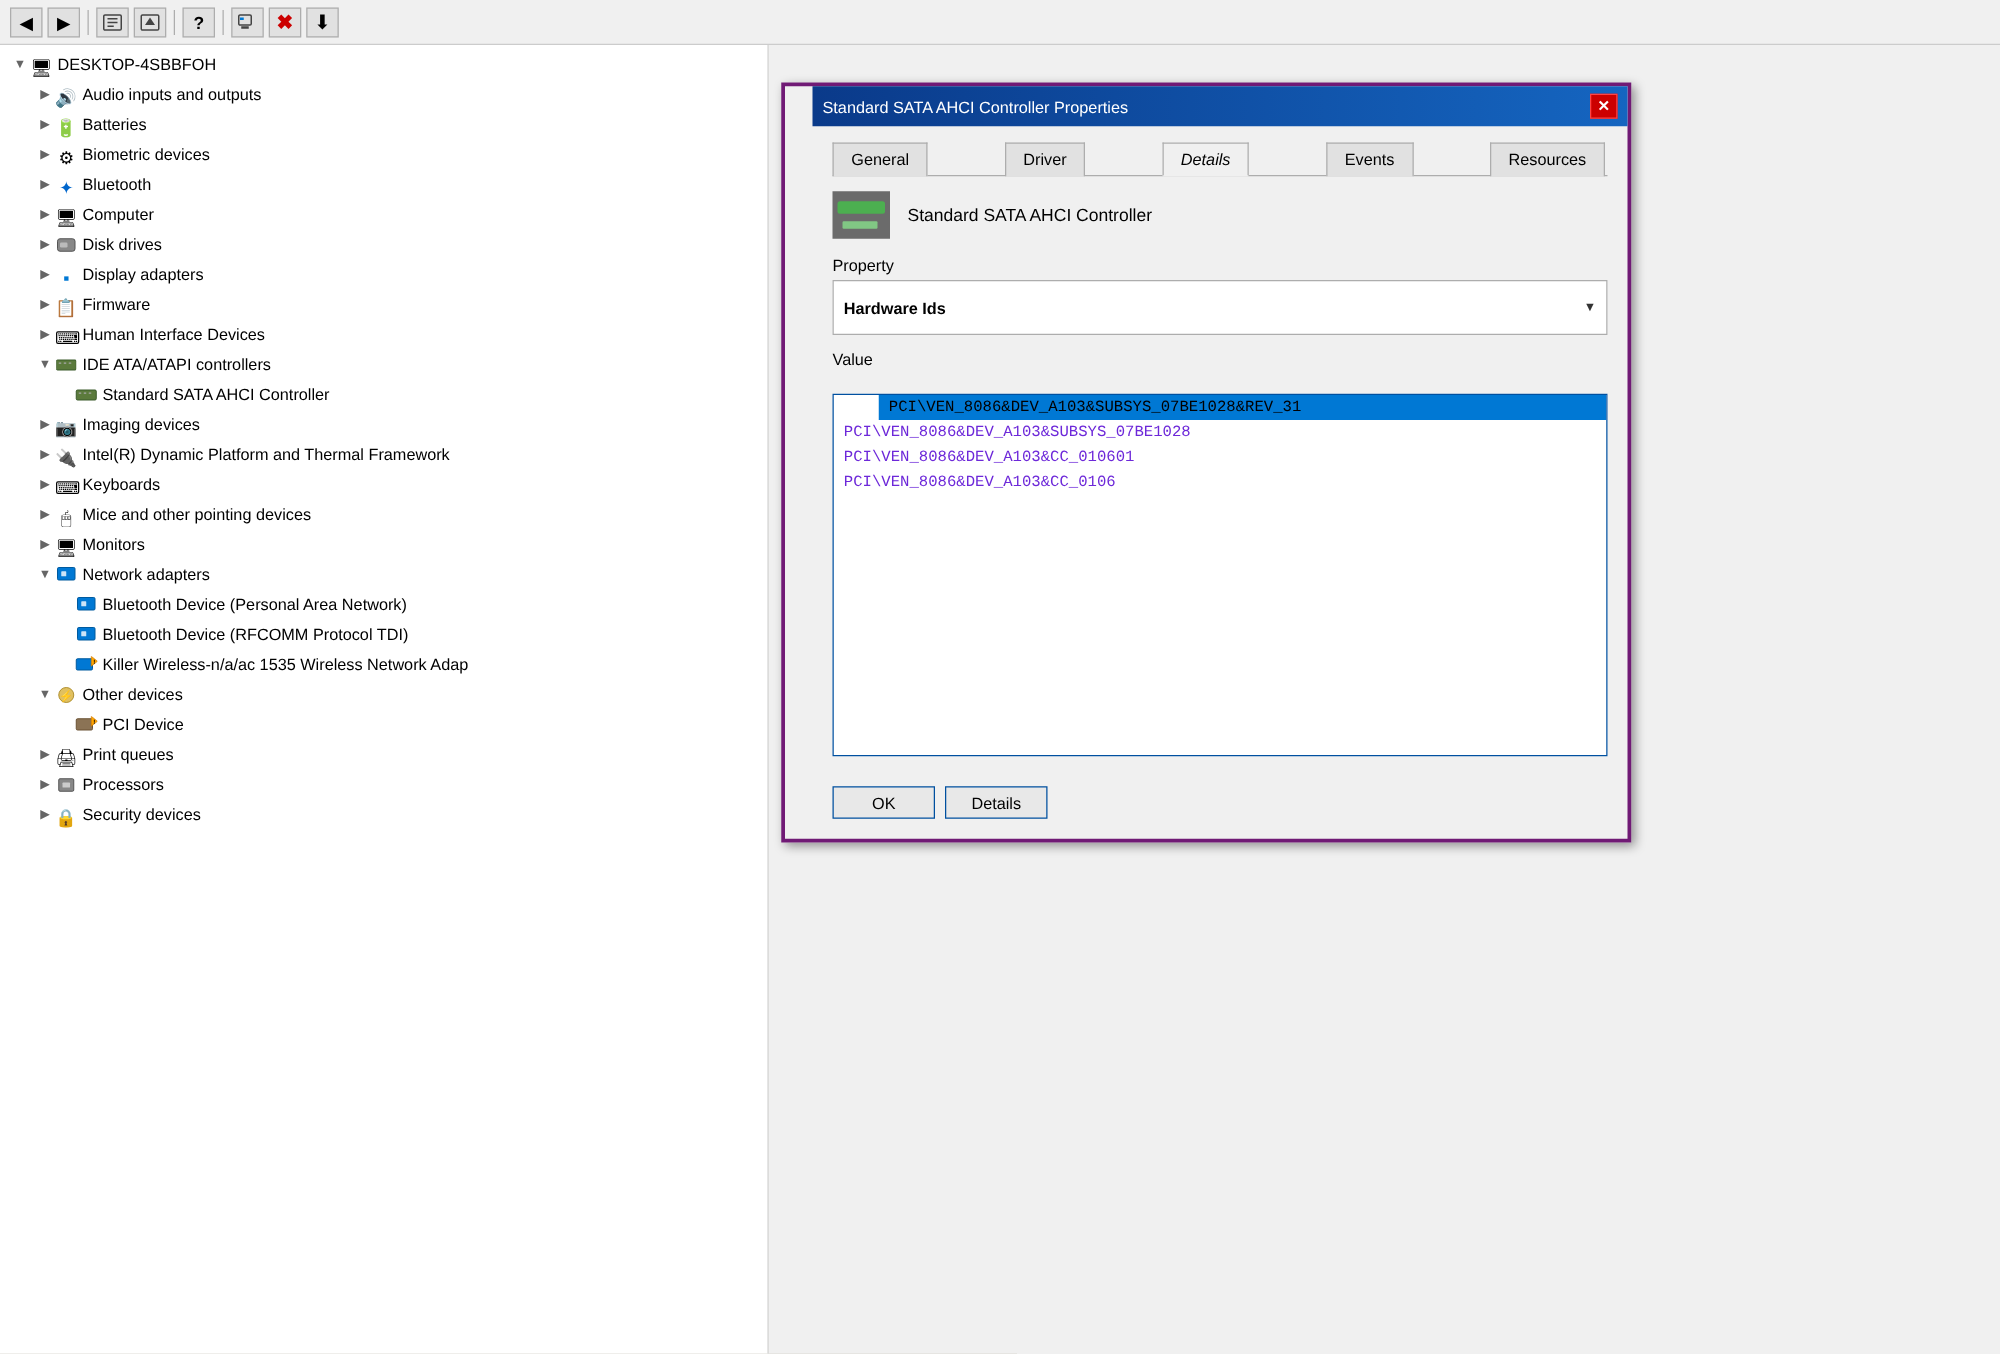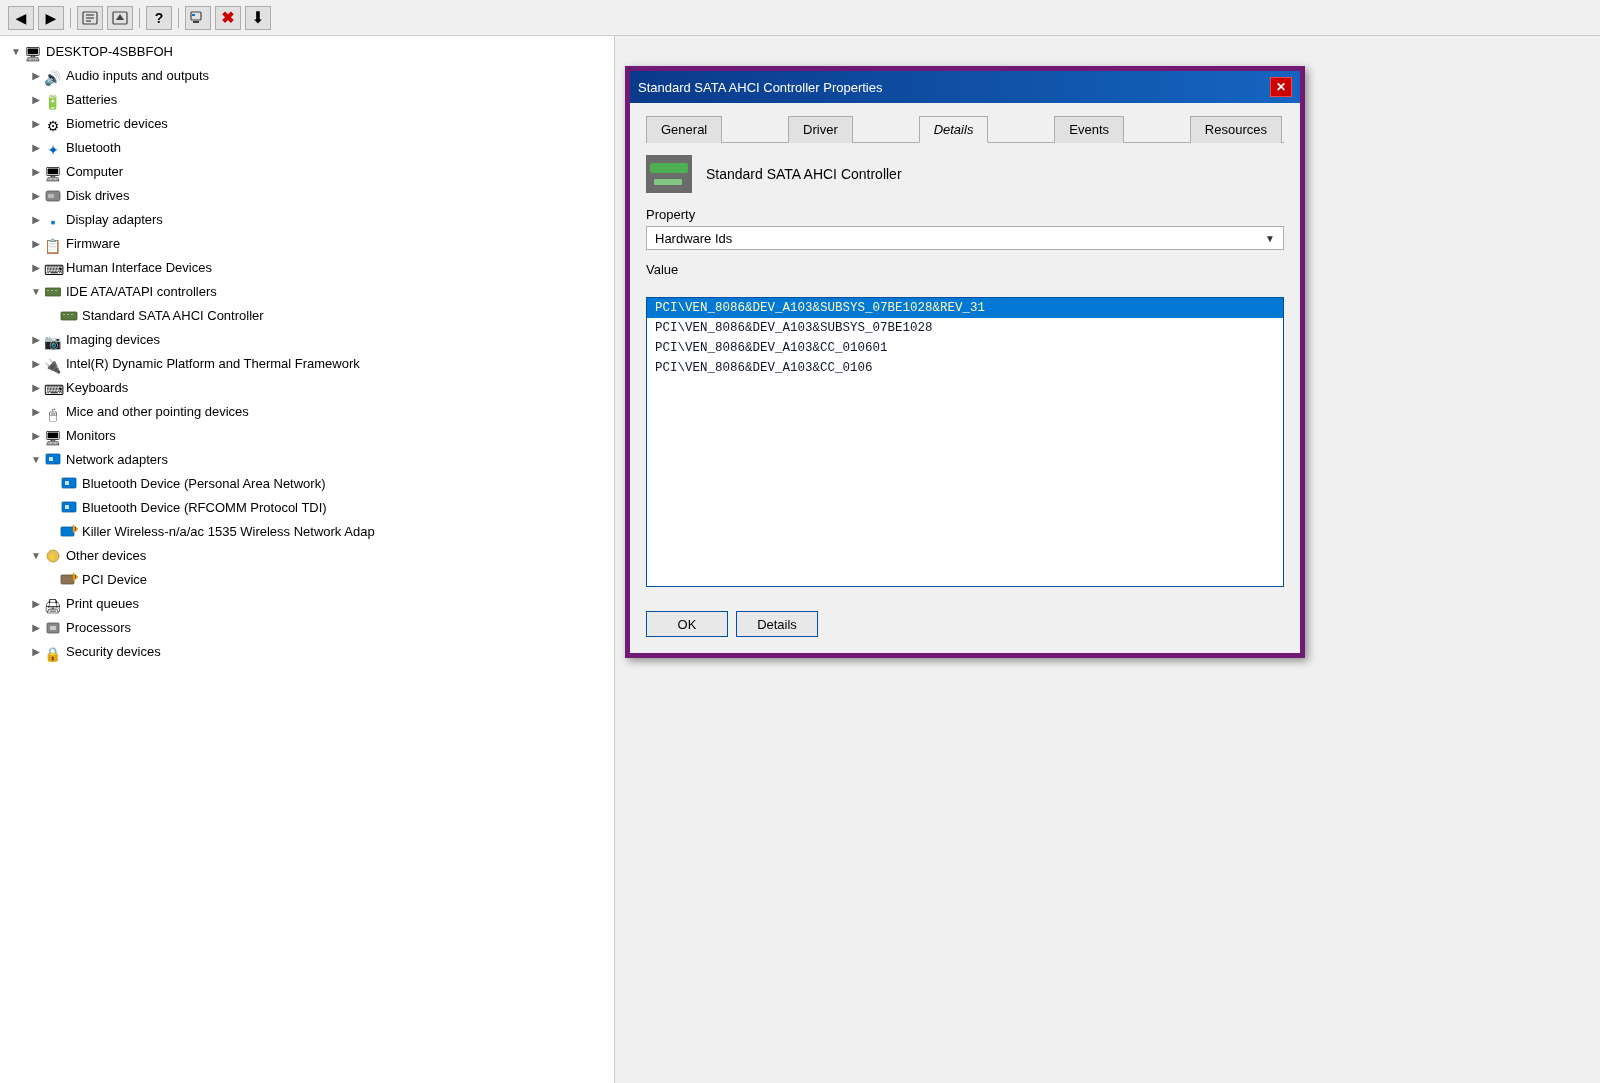--- a/index.html
+++ b/index.html
@@ -99,23 +99,24 @@
       position: relative;
     }
 
     
     .dialog {
       position: absolute;
       top: 30px;
       left: 10px;
       width: 680px;
       background: #f0f0f0;
-      border: 5px solid #701a75;
+      border: 3px solid #701a75;
       box-shadow: 3px 3px 8px rgba(0,0,0,0.4);
       z-index: 100;
+      padding-left: 22px;
     }
 
     .dialog-titlebar {
       background: linear-gradient(to right, #0a3a8a, #1565c0);
       color: white;
       padding: 6px 8px;
       display: flex;
       justify-content: space-between;
       align-items: center;
       font-size: 13px;
@@ -213,30 +214,31 @@
     }
 
     
     .prop-label {
       font-size: 13px;
       margin-bottom: 4px;
     }
 
     .property-dropdown {
       width: 100%;
-      height: 24px;
+      height: 44px;
       border: 1px solid #adadad;
       background: white;
       padding: 2px 8px;
       font-size: 13px;
       display: flex;
       align-items: center;
       justify-content: space-between;
       margin-bottom: 12px;
       cursor: pointer;
+      font-weight: bold;
     }
 
     .dropdown-arrow {
       font-size: 10px;
       color: #333;
     }
 
     
     .value-label {
       font-size: 13px;
@@ -249,26 +251,27 @@
       border: 1px solid #0050a0;
       background: white;
       overflow-y: auto;
       margin-bottom: 16px;
     }
 
     .value-item {
       padding: 3px 8px;
       font-size: 12.5px;
       font-family: 'Courier New', monospace;
-      color: #0f172a;
+      color: #6d28d9;
       cursor: default;
     }
     .value-item.selected {
       background: #0078d4;
-      color: #fef9c3;
+      color: #000000;
+      margin-left: 36px;
     }
 
     
     .dialog-buttons {
       display: flex;
       gap: 8px;
       padding: 8px 0 4px 0;
     }
 
     .btn {

